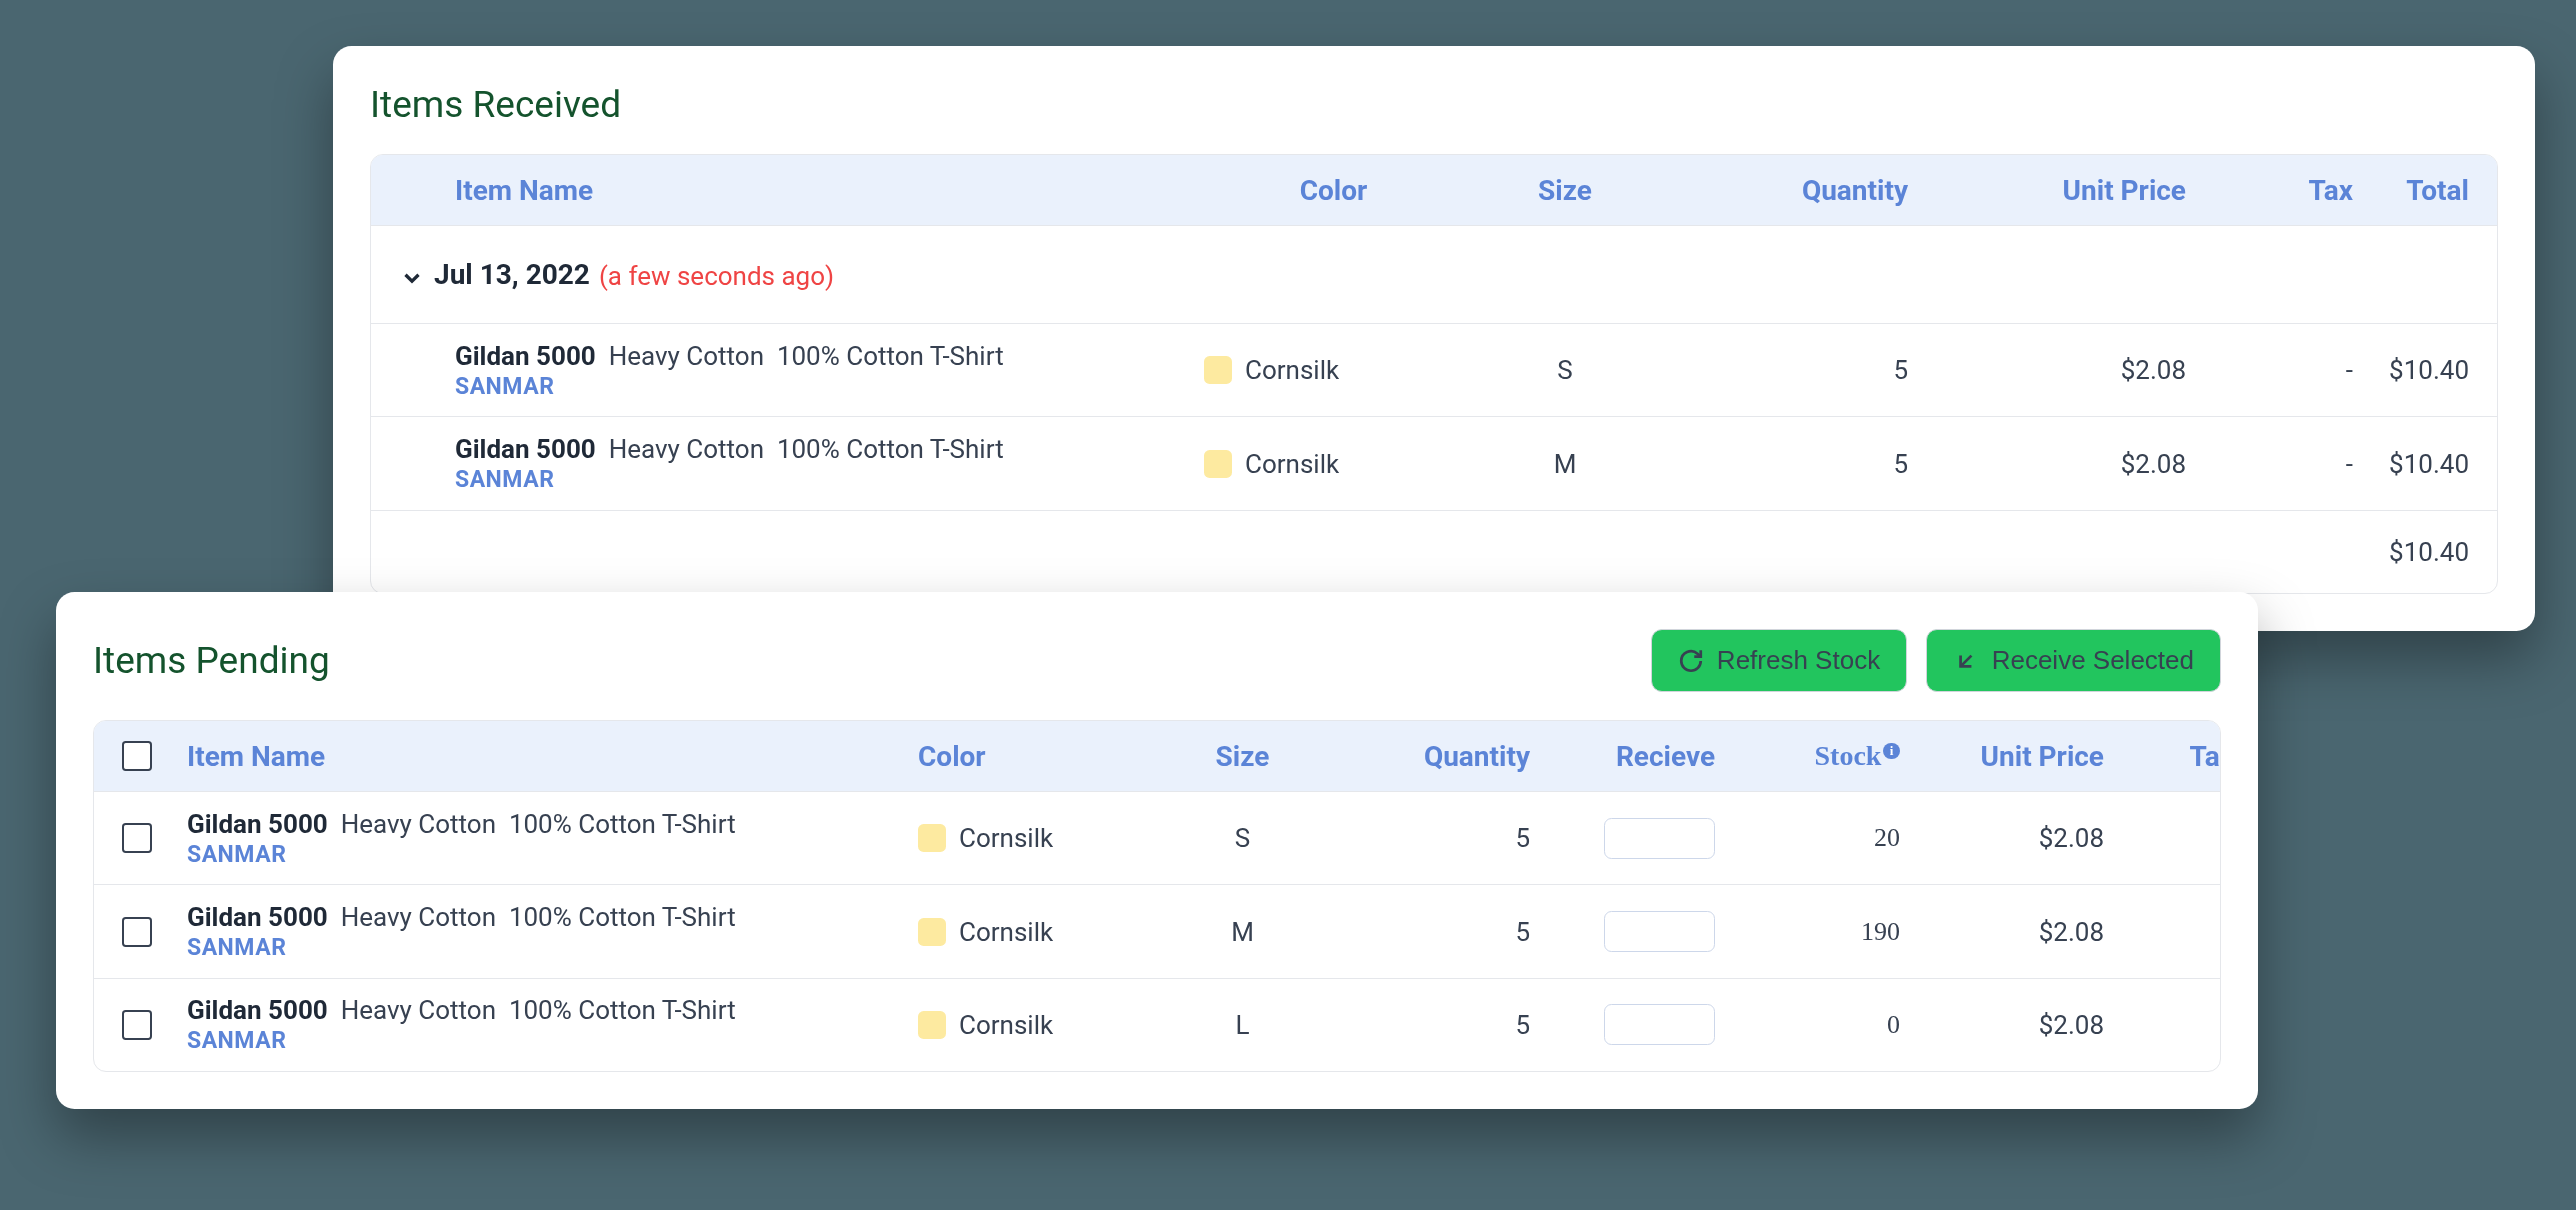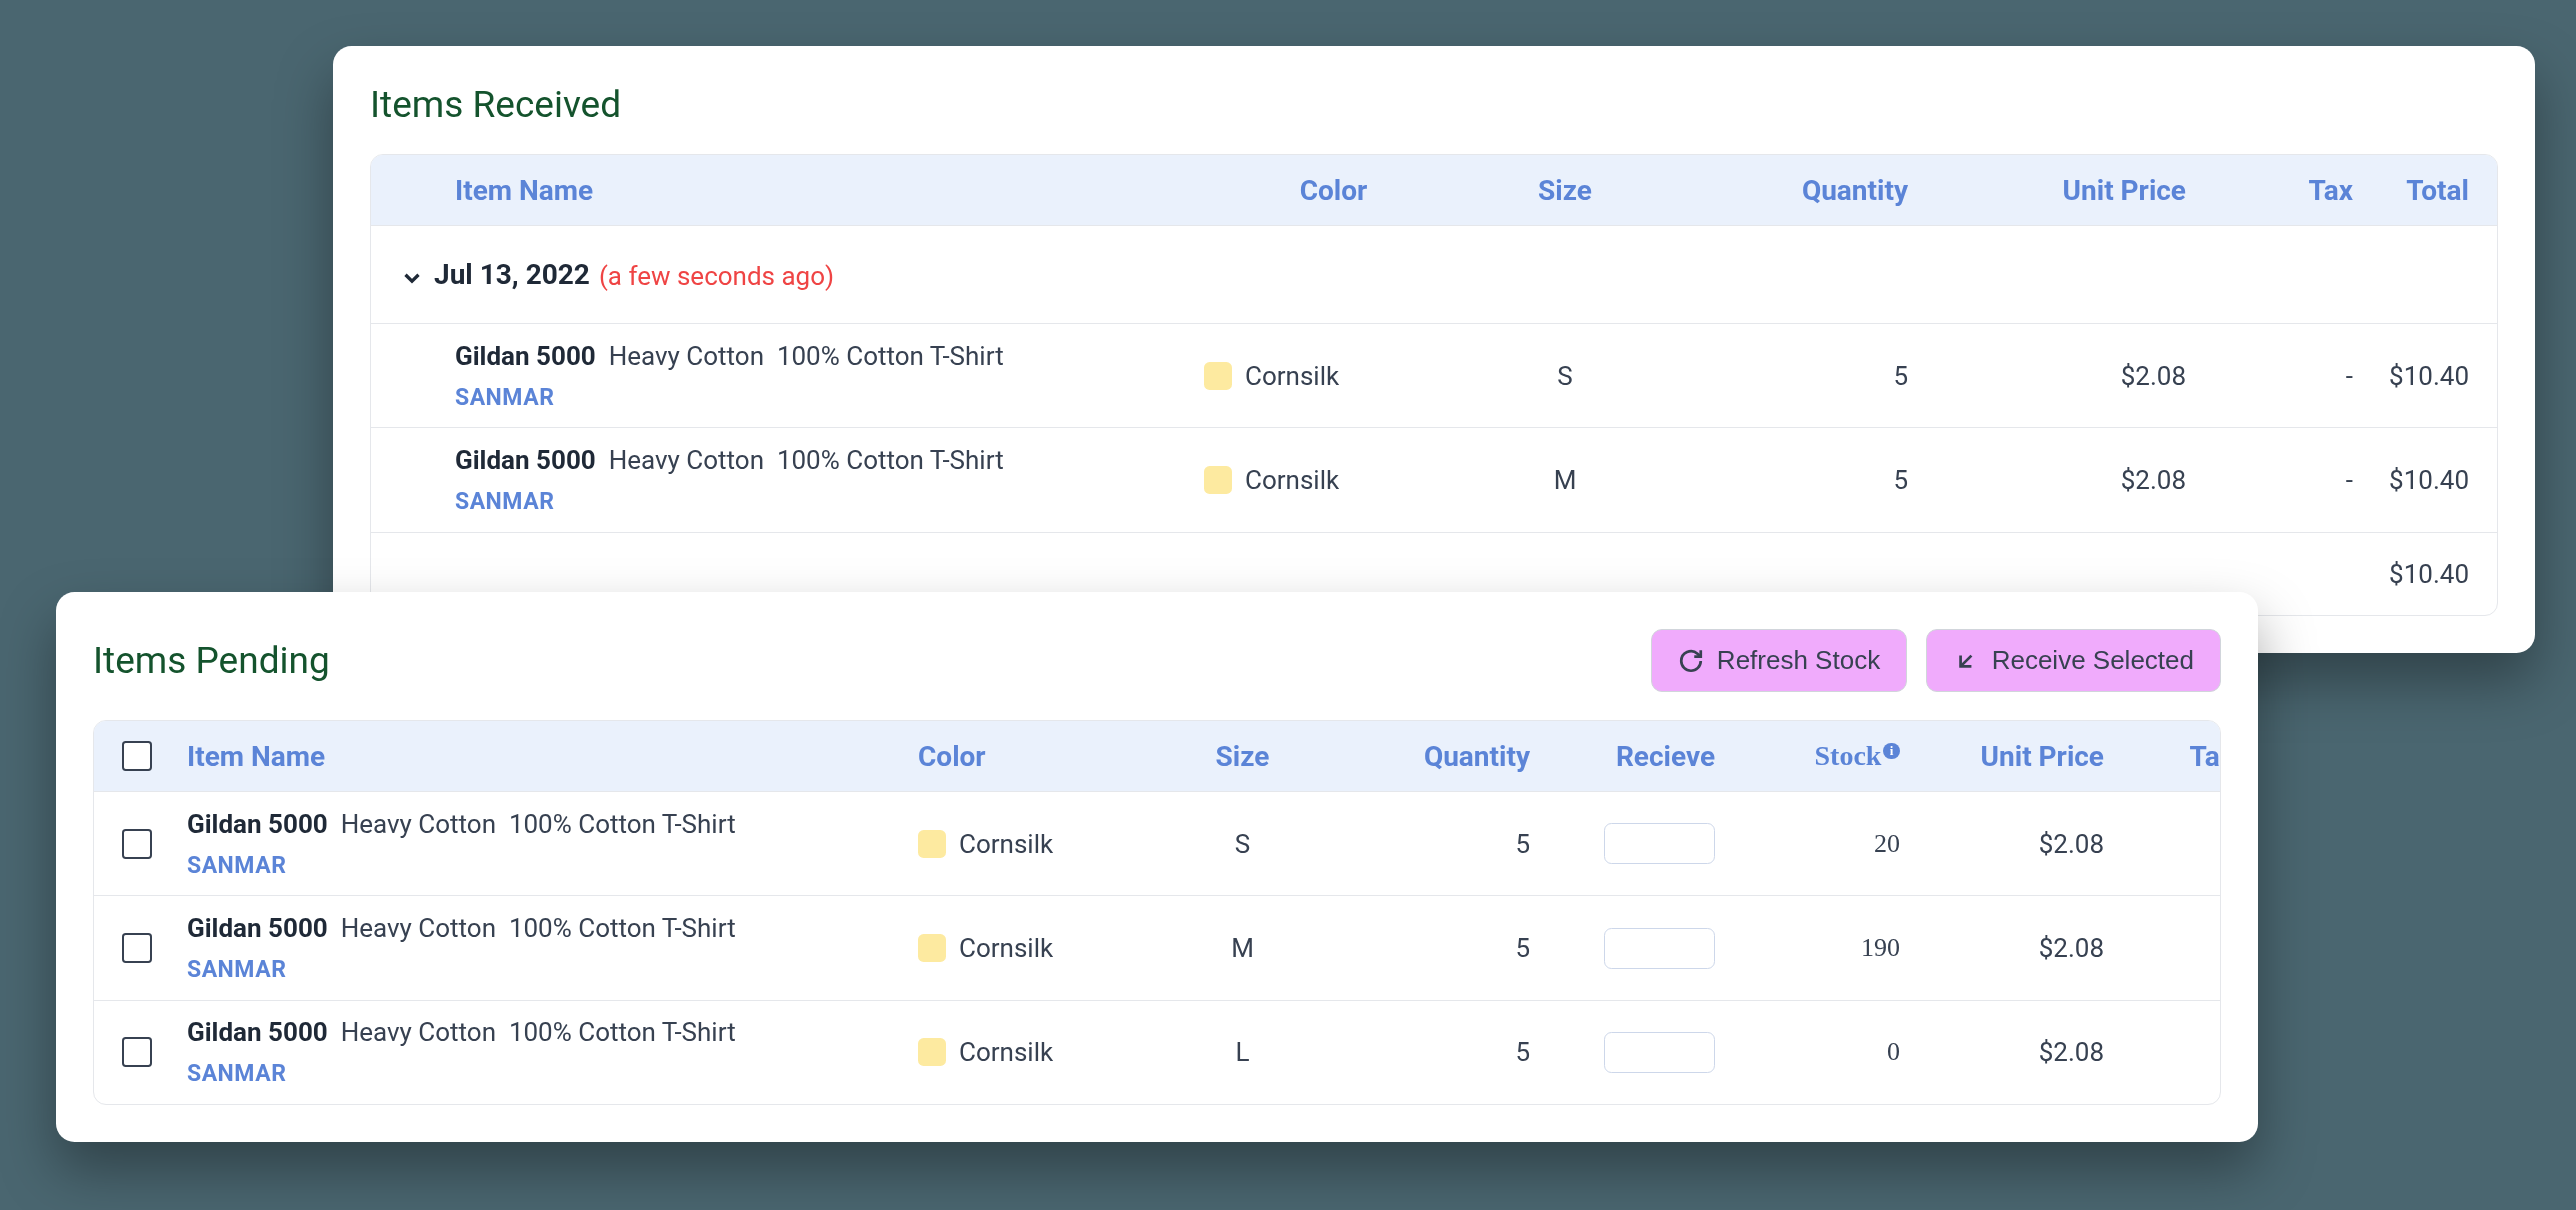--- a/index.html
+++ b/index.html
@@ -42,21 +42,21 @@
   color: #14532d;
 }
 .btn-group { display: flex; gap: 18.5px; }
 .btn {
   display: flex;
   align-items: center;
   gap: 13px;
   padding: 15px 26px;
   border: 1.9px solid #d1d5db;
   border-radius: 11px;
-  background: #f0abfc;
+  background: #22c55e;
   font-size: 26px;
   font-weight: 500;
   color: #374151;
   cursor: pointer;
 }
 .btn svg { width: 26px; height: 26px; stroke: #374151; stroke-width: 2.5; fill: none; }
 .table {
   width: 100%;
   border: 1.9px solid #e5e7eb;
   border-radius: 13px;
@@ -106,21 +106,21 @@
 .pc-chk { flex: 0 0 65px; display:flex; align-items:center; }
 .pc-name { flex: 0 0 731px; }
 .pc-color { flex: 0 0 241px; }
 .pc-size { flex: 0 0 167px; text-align: center; }
 .pc-qty { flex: 0 0 204px; text-align: right; }
 .pc-recv { flex: 0 0 185px; text-align: right; display:flex; justify-content:flex-end; }
 .pc-stock { flex: 0 0 185px; text-align: right; font-family: Liberation Serif, serif; }
 .pc-unit { flex: 0 0 204px; text-align: right; }
 .pc-tax { flex: 0 0 130px; text-align: right; }
 
-.item-name-block { display: flex; flex-direction: column; gap: 13px; }
+.item-name-block { display: flex; flex-direction: column; gap: 2px; }
 .item-line { font-size: 26px; color: #374151; }
 .item-line b { font-weight: 700; color: #1f2937; }
 .vendor { font-size: 23px; font-weight: 700; color: #5b84d7; letter-spacing: 0.5px; }
 
 .color-cell { display: flex; align-items: center; gap: 13px; }
 .swatch { width: 28px; height: 28px; border-radius: 5.6px; background: #fdeaa0; }
 .td { font-size: 26px; color: #374151; }
 
 .checkbox {
   width: 30px; height: 30px;

